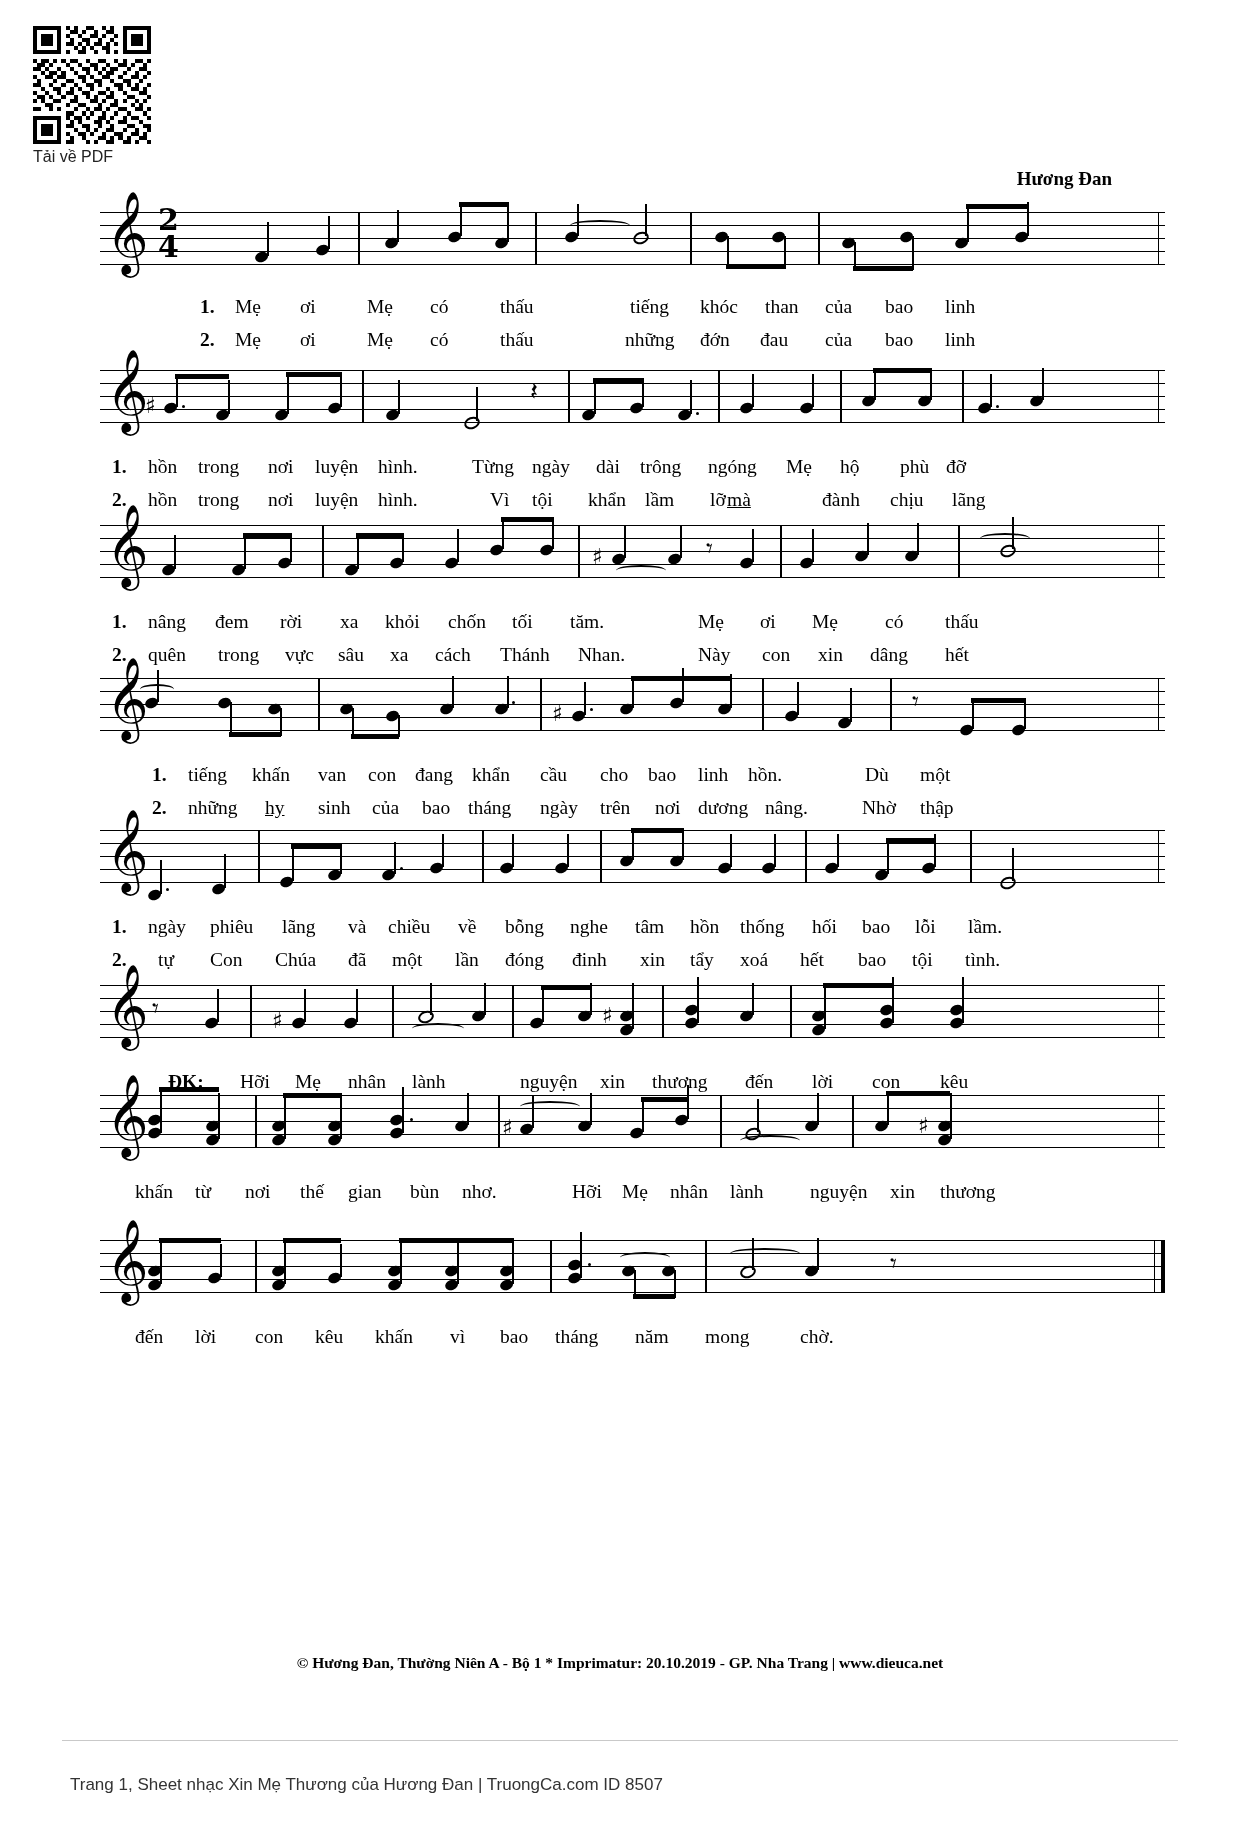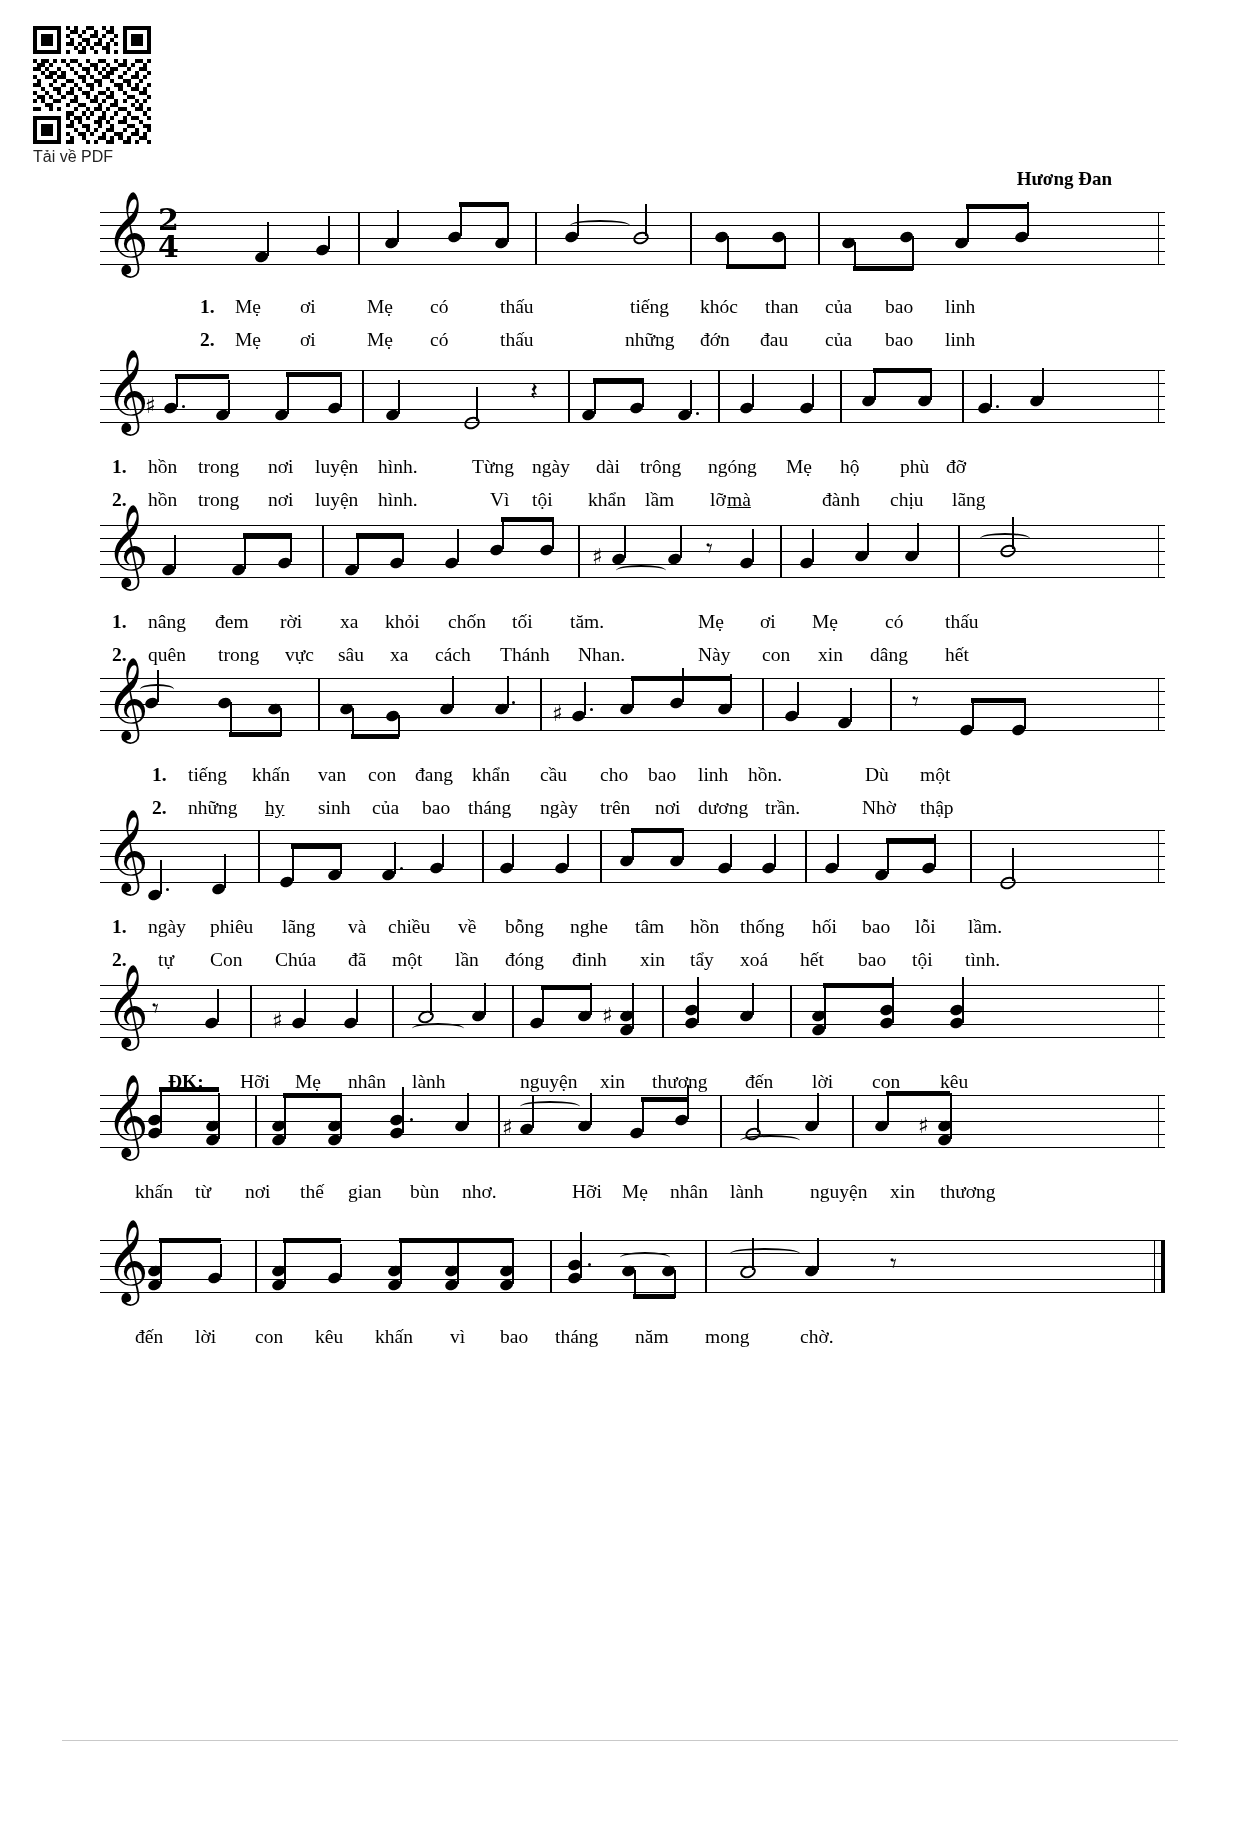--- a/index.html
+++ b/index.html
@@ -847,21 +847,21 @@
       <span style="position:absolute;left:88px;">những</span>
       <span class="u" style="position:absolute;left:165px;">hy</span>
       <span style="position:absolute;left:218px;">sinh</span>
       <span style="position:absolute;left:272px;">của</span>
       <span style="position:absolute;left:322px;">bao</span>
       <span style="position:absolute;left:368px;">tháng</span>
       <span style="position:absolute;left:440px;">ngày</span>
       <span style="position:absolute;left:500px;">trên</span>
       <span style="position:absolute;left:555px;">nơi</span>
       <span style="position:absolute;left:598px;">dương</span>
-      <span style="position:absolute;left:665px;">trần.</span>
+      <span style="position:absolute;left:665px;">nâng.</span>
       <span style="position:absolute;left:762px;">Nhờ</span>
       <span style="position:absolute;left:820px;">thập</span>
     </div>
   </div>
 
   <div class="system" style="top:830px;">
     <div class="staff">
       <div class="line"></div>
       <div class="line"></div>
       <div class="line"></div>
@@ -1205,16 +1205,18 @@
       <span style="position:absolute;left:275px;">khấn</span>
       <span style="position:absolute;left:350px;">vì</span>
       <span style="position:absolute;left:400px;">bao</span>
       <span style="position:absolute;left:455px;">tháng</span>
       <span style="position:absolute;left:535px;">năm</span>
       <span style="position:absolute;left:605px;">mong</span>
       <span style="position:absolute;left:700px;">chờ.</span>
     </div>
   </div>
 
+  <div class="copyright">© Hương Đan, Thường Niên A - Bộ 1 * Imprimatur: 20.10.2019 - GP. Nha Trang | www.dieuca.net</div>
 
   <div class="footdiv"></div>
+  <div class="footer-text">Trang 1, Sheet nhạc Xin Mẹ Thương của Hương Đan  | TruongCa.com ID 8507</div>
 
 </div>
 
 </body></html>

